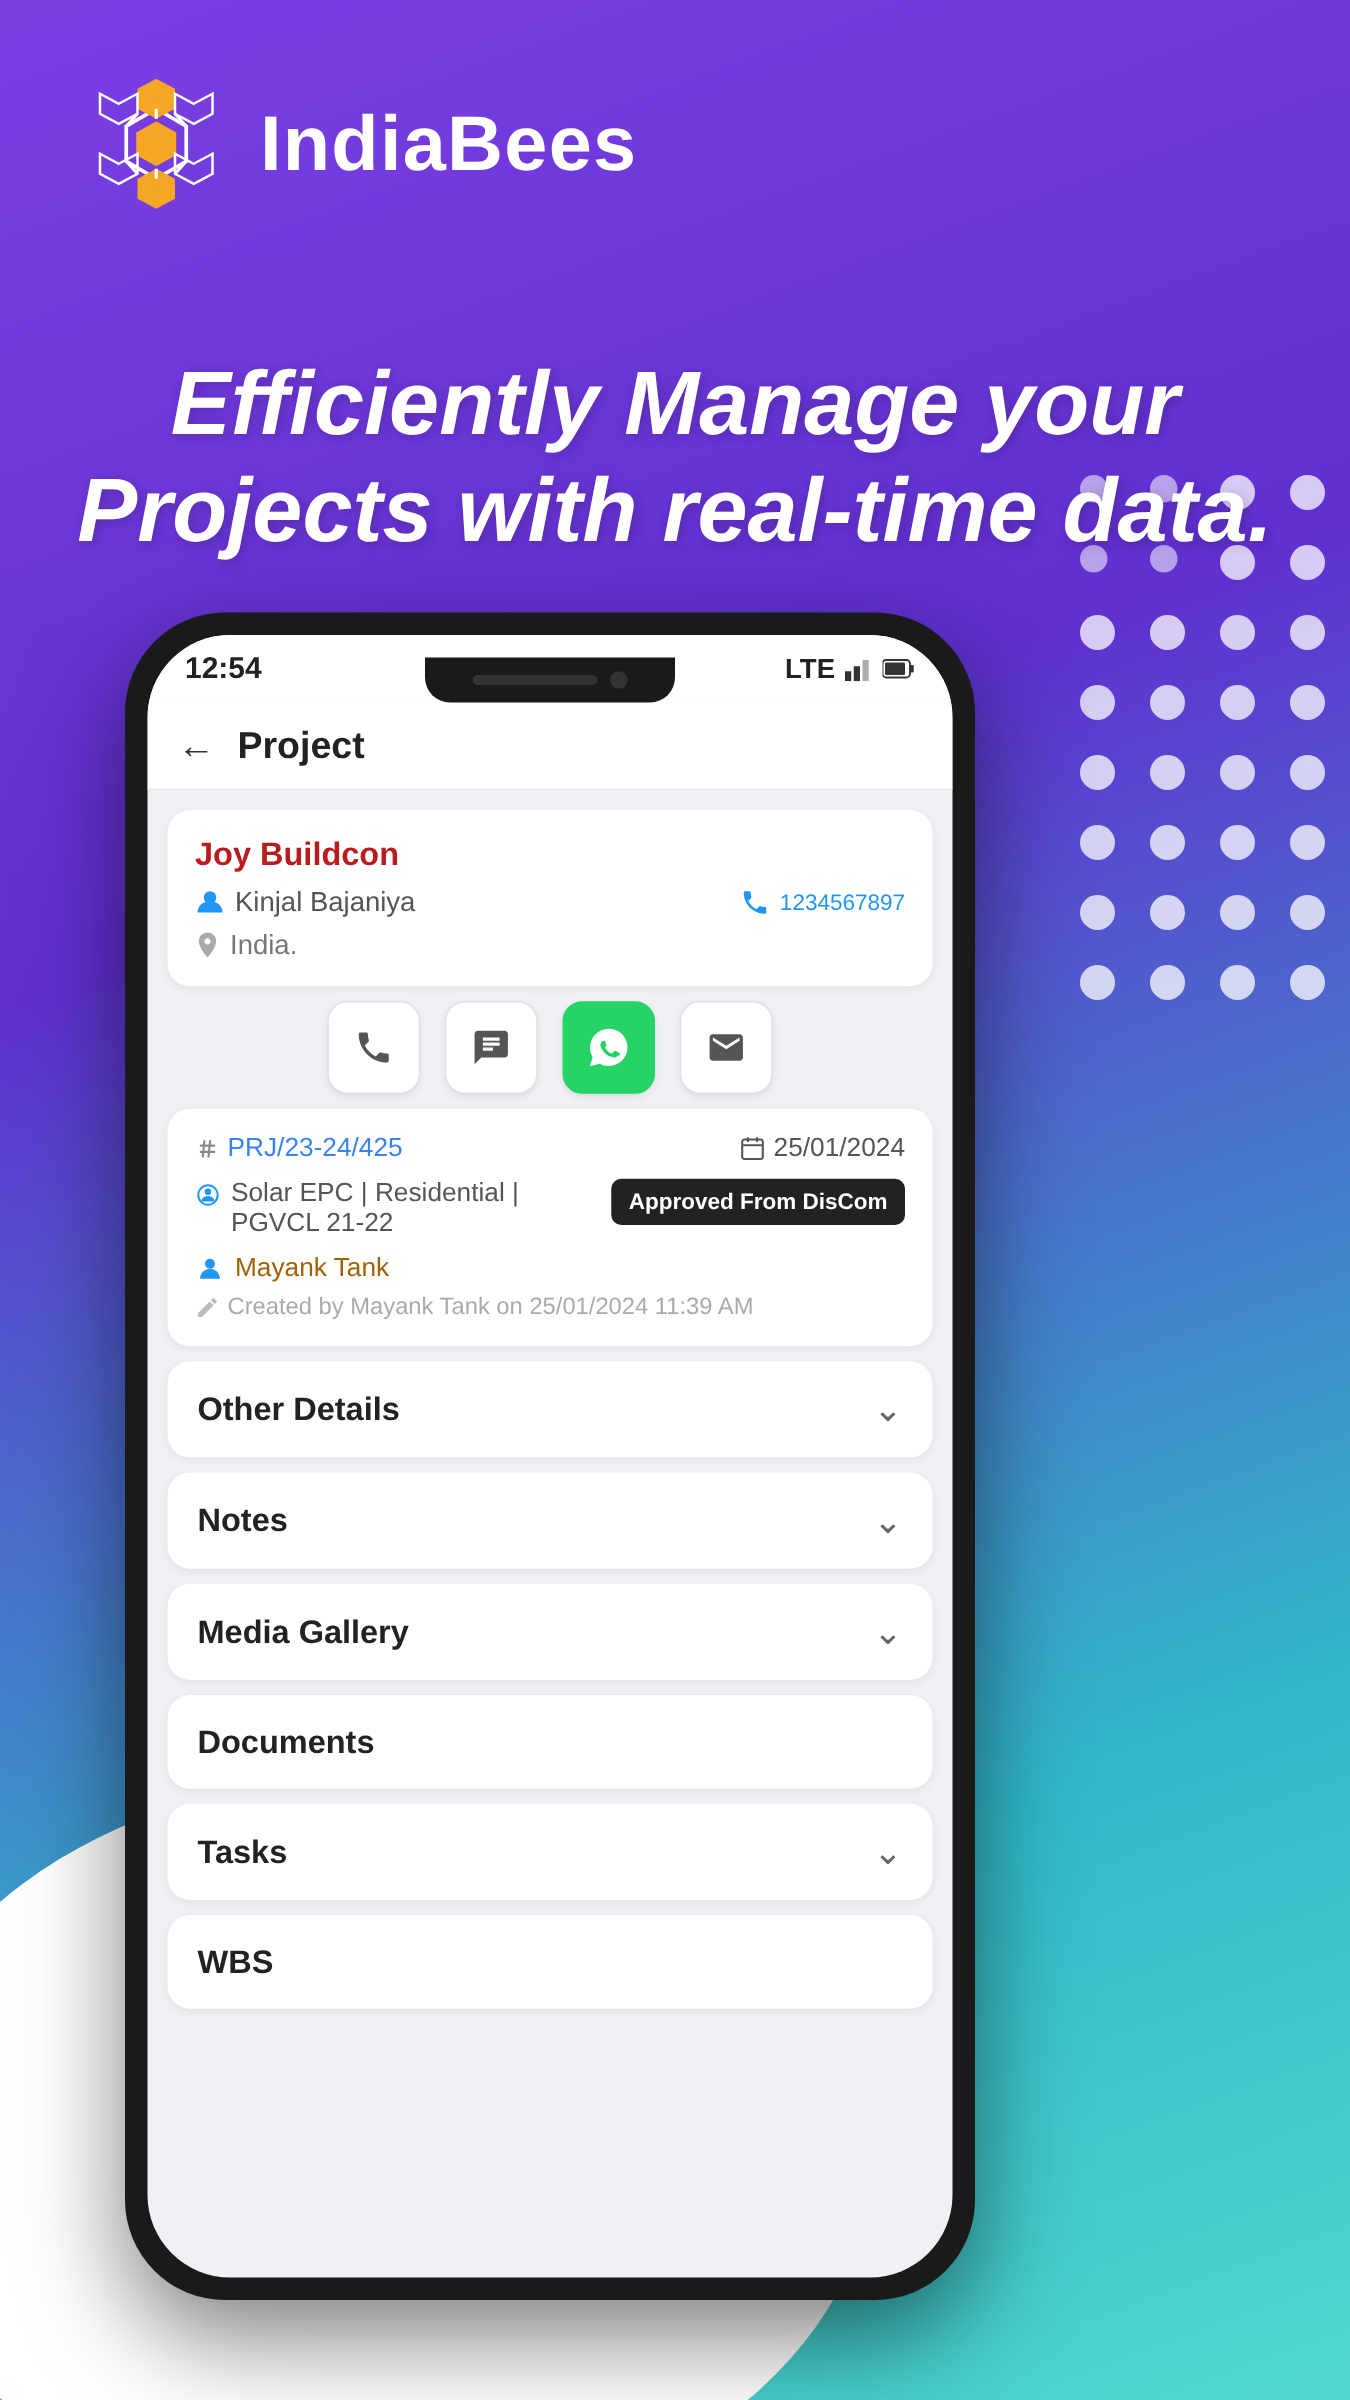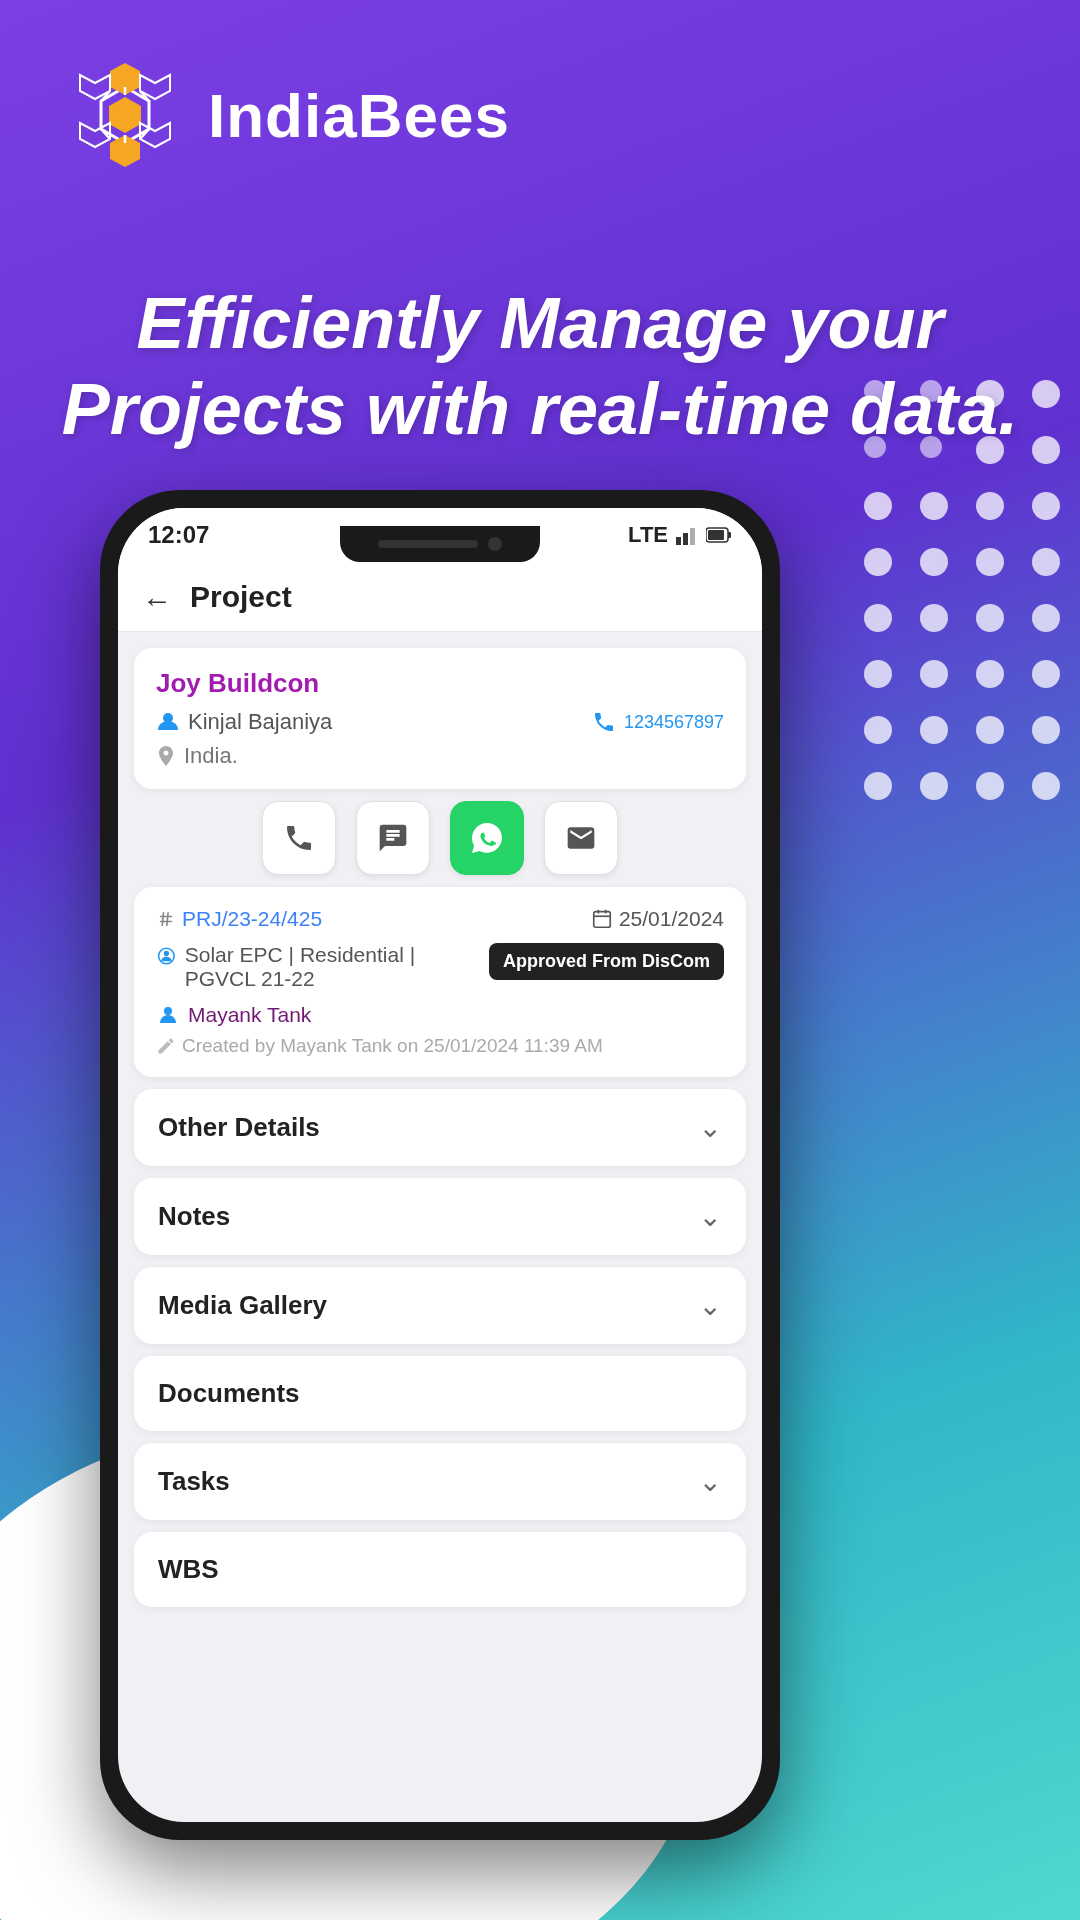--- a/index.html
+++ b/index.html
@@ -217,21 +217,21 @@
       background: white;
       border-radius: 18px;
       padding: 20px 22px;
       margin-bottom: 12px;
       box-shadow: 0 2px 8px rgba(0,0,0,0.06);
     }
 
     .client-name {
       font-size: 26px;
       font-weight: 700;
-      color: #a21caf;
+      color: #b91c1c;
       margin-bottom: 10px;
     }
 
     .client-row {
       display: flex;
       align-items: center;
       justify-content: space-between;
       margin-bottom: 8px;
     }
 
@@ -343,21 +343,21 @@
       border-radius: 8px;
       white-space: nowrap;
       font-weight: 600;
     }
 
     .proj-person {
       display: flex;
       align-items: center;
       gap: 8px;
       font-size: 21px;
-      color: #701a75;
+      color: #a16207;
       margin-bottom: 8px;
     }
 
     .proj-created {
       display: flex;
       align-items: center;
       gap: 6px;
       font-size: 19px;
       color: #aaa;
     }
@@ -473,21 +473,21 @@
 <div class="headline">
   <div>Efficiently Manage your</div>
   <div>Projects with real-time data.</div>
 </div>
 
 <div class="phone-mockup">
 
   <div class="phone-screen">
 
     <div class="status-bar">
-      <span>12:07</span>
+      <span>12:54</span>
       <div class="status-right">
         <span>LTE</span>
         <svg width="22" height="20" viewBox="0 0 22 20">
           <rect x="0" y="12" width="5" height="8" fill="#333"></rect>
           <rect x="7" y="8" width="5" height="12" fill="#333"></rect>
           <rect x="14" y="3" width="5" height="17" fill="#333" opacity="0.4"></rect>
         </svg>
         <svg width="26" height="20" viewBox="0 0 26 20">
           <rect x="0" y="3" width="22" height="14" rx="3" fill="none" stroke="#333" stroke-width="1.5"></rect>
           <rect x="22" y="7" width="3" height="6" rx="1" fill="#333"></rect>

